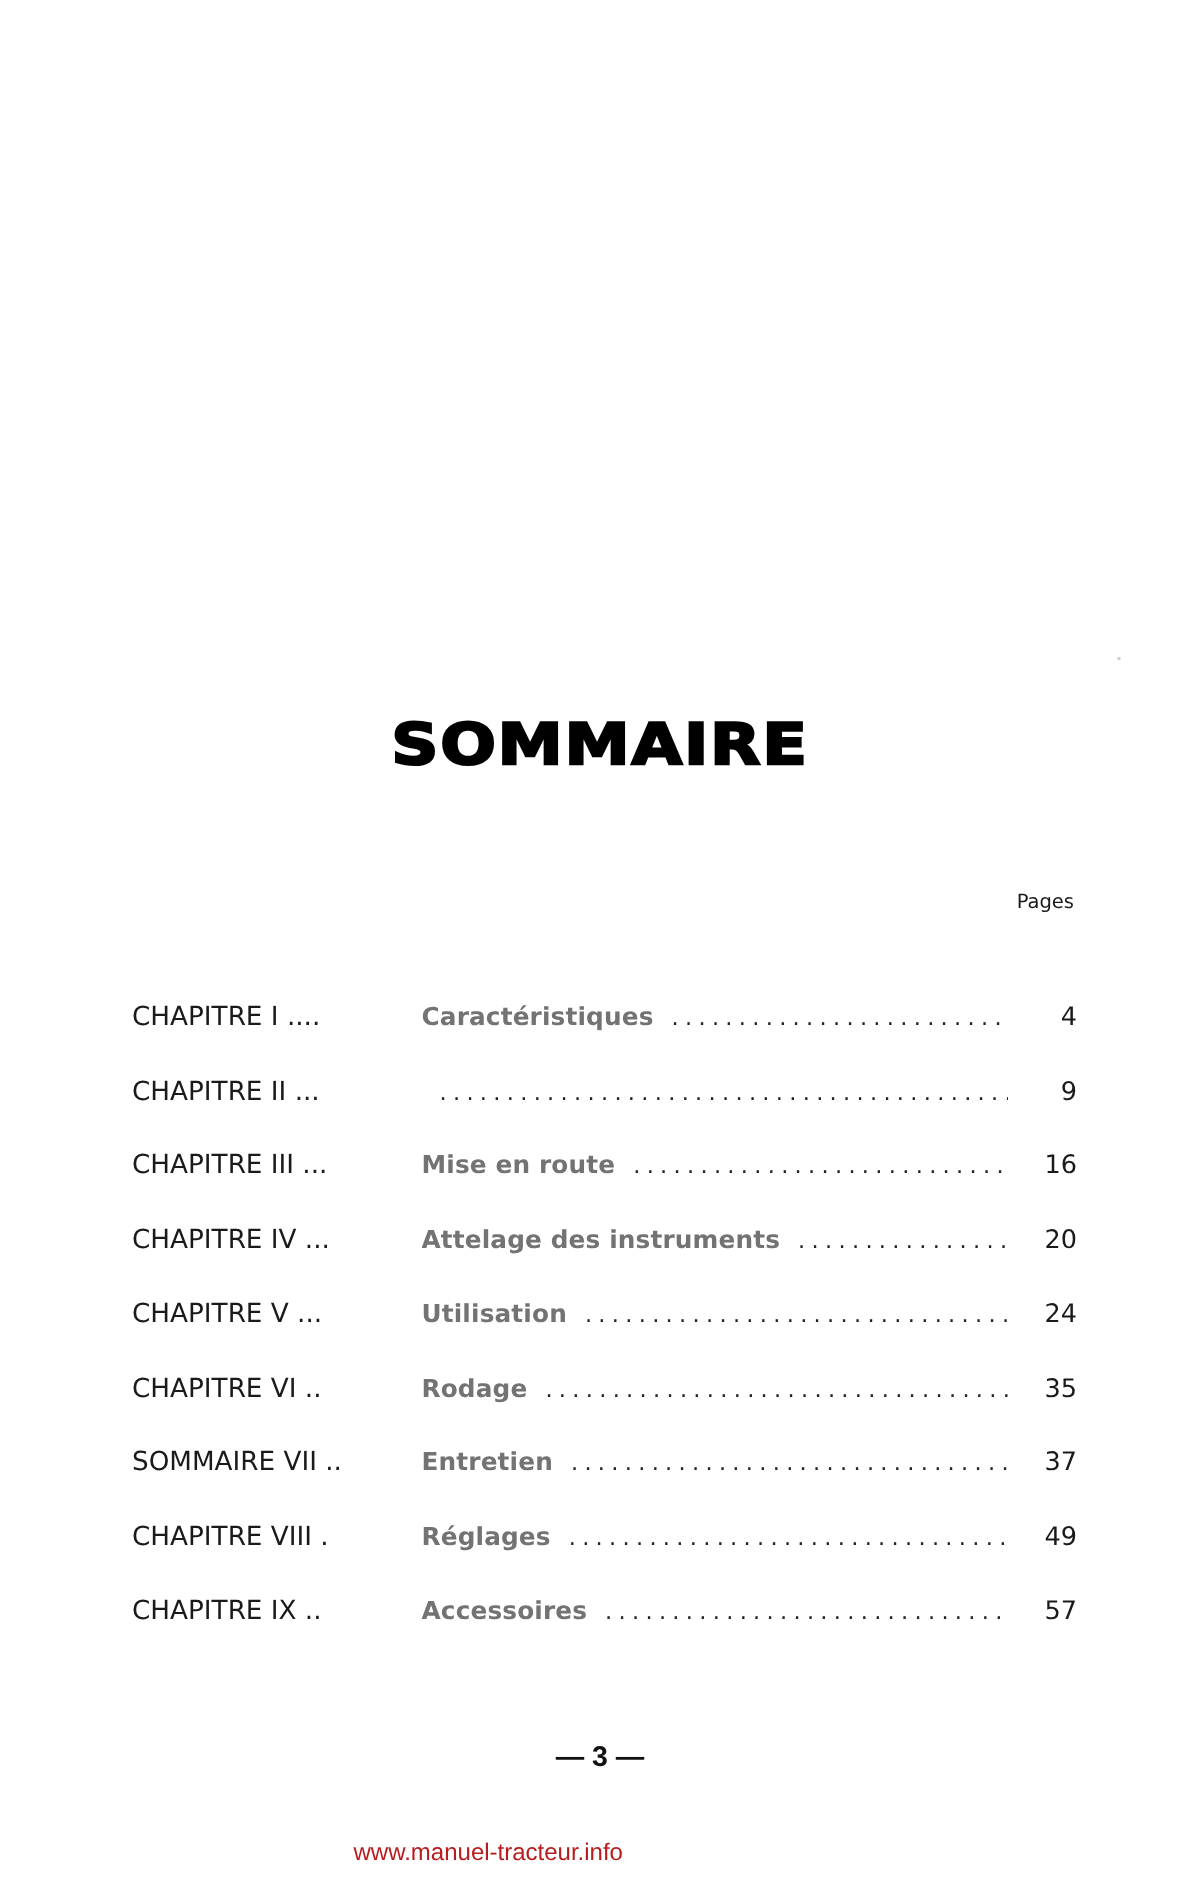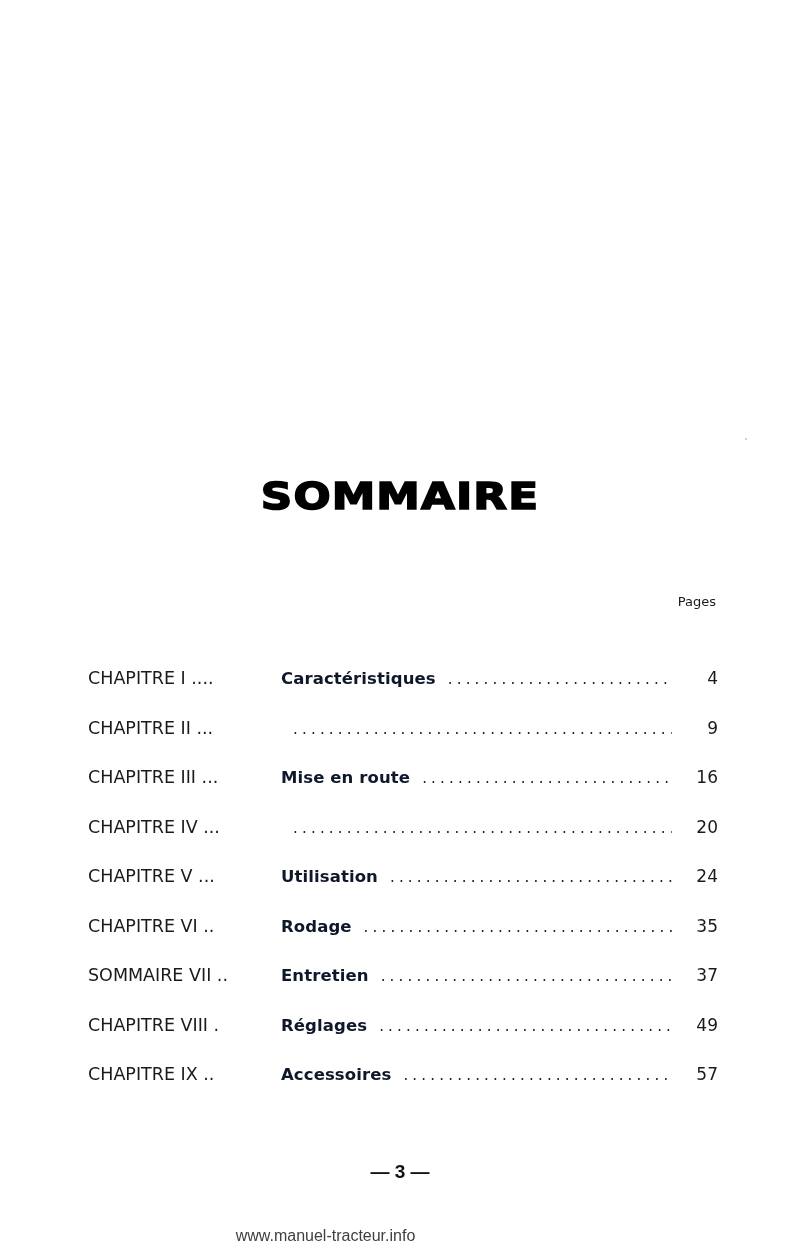--- a/index.html
+++ b/index.html
@@ -25,39 +25,39 @@
     }
     .chap {
       width: 193px; flex: none; color: #1a1a1a; white-space: pre;
       font-family: "DejaVu Sans", sans-serif; font-size: 17.5px;
     }
     .entry {
       flex: 1; display: flex; align-items: baseline; overflow: hidden;
       padding-right: 46px;
     }
     .entry-title {
-      font-weight: bold; font-size: 16.5px; color: #0f172a; white-space: nowrap;
+      font-weight: bold; font-size: 16.5px; color: #737373; white-space: nowrap;
       font-family: "DejaVu Sans", sans-serif; letter-spacing: 0.1px;
     }
     .leader {
       flex: 1; white-space: nowrap; overflow: hidden; color: #222;
       letter-spacing: 4.2px; font-size: 15px; padding-left: 12px; text-align: right;
     }
     .page {
       position: absolute; right: 0; width: 40px; text-align: right;
       font-size: 17px; color: #1a1a1a;
     }
     .footer {
       position: absolute; left: 0; width: 800px; top: 1161px;
       text-align: center; font-size: 19px; font-weight: bold; color: #111;
       font-family: "Liberation Sans", sans-serif;
     }
     .watermark {
       position: absolute; left: 0; width: 651px; top: 1227px;
-      text-align: center; font-size: 16px; color: #404040;
+      text-align: center; font-size: 16px; color: #b91c1c;
       font-family: "Liberation Sans", sans-serif;
     }
     .speck {
       position: absolute; left: 745px; top: 438px; width: 2px; height: 2px;
       background: #cfcfcf;
     }
   </style>
 </head>
 <body>
 
@@ -87,20 +87,21 @@
     <span class="chap">CHAPITRE III ...</span>
     <span class="entry">
       <span class="entry-title">Mise en route</span>
       <span class="leader">......................................................</span>
     </span>
     <span class="page">16</span>
   </div>
   <div class="row">
     <span class="chap">CHAPITRE IV ...</span>
     <span class="entry">
+      <span class="entry-title">Attelage des instruments</span>
       <span class="leader">......................................................</span>
     </span>
     <span class="page">20</span>
   </div>
   <div class="row">
     <span class="chap">CHAPITRE V ...</span>
     <span class="entry">
       <span class="entry-title">Utilisation</span>
       <span class="leader">......................................................</span>
     </span>

